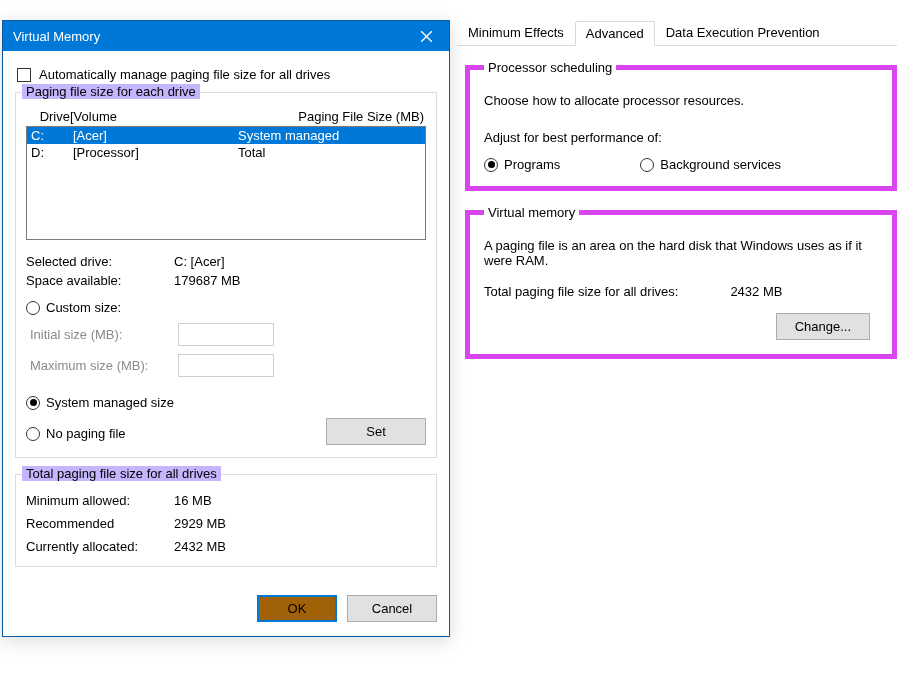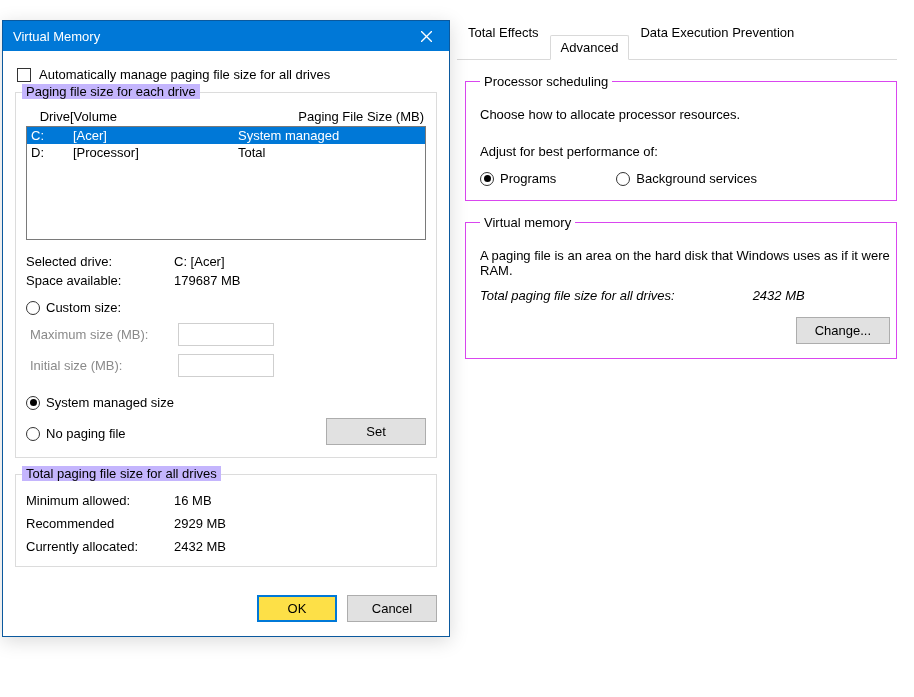--- a/index.html
+++ b/index.html
@@ -2,32 +2,32 @@
 <html><head>
 <meta charset="utf-8">
 <style>
   * { box-sizing: border-box; font-family: "Segoe UI", Tahoma, sans-serif; font-size: 13px; }
   body { margin: 0; padding: 0; width: 914px; height: 697px; background: #ffffff; position: relative; color: #000; }
 
   
   .perf-window { position: absolute; left: 457px; top: 20px; width: 440px; }
   .perf-tabs { display: flex; border-bottom: 1px solid #d9d9d9; }
   .perf-tab { padding: 4px 10px; border: 1px solid transparent; border-bottom: none; cursor: default; color: #000; }
-  .perf-tab.active { border: 1px solid #d9d9d9; border-bottom: 1px solid #fff; background: #fff; position: relative; top: 1px; border-top-left-radius: 2px; border-top-right-radius: 2px; margin-top: 14px; }
-  fieldset { border: 1px solid #d946ef; margin: 14px 0 10px 8px; padding: 10px 6px 14px 14px; }
+  .perf-tab.active { border: 1px solid #d9d9d9; border-bottom: 1px solid #fff; background: #fff; position: relative; top: 1px; border-top-left-radius: 2px; border-top-right-radius: 2px; }
+  fieldset { border: 5px solid #d946ef; margin: 14px 0 10px 8px; padding: 10px 22px 14px 14px; }
   legend { padding: 0 4px; }
   .perf-row { margin: 8px 0; }
-  .radio-row { display: flex; gap: 60px; margin-top: 12px; }
+  .radio-row { display: flex; gap: 80px; margin-top: 12px; }
   .radio { display: flex; align-items: center; gap: 6px; }
   .radio-circle { width: 14px; height: 14px; border: 1px solid #333; border-radius: 50%; display: flex; align-items: center; justify-content: center; }
   .radio-circle.checked::after { content: ""; width: 7px; height: 7px; background: #000; border-radius: 50%; }
-  .vm-total-row { display: flex; gap: 78px; margin-top: 10px; font-style: italic; }
+  .vm-total-row { display: flex; gap: 52px; margin-top: 16px; }
   .change-btn-row { text-align: right; margin-top: 14px; }
   button.win { background: #e1e1e1; border: 1px solid #adadad; padding: 5px 18px; cursor: default; min-width: 80px; }
-  button.win.primary { background: #fde047; border: 2px solid #0078d7; padding: 4px 22px; }
+  button.win.primary { background: #a16207; border: 2px solid #0078d7; padding: 4px 22px; }
 
   
   .vm-dialog { position: absolute; left: 2px; top: 20px; width: 448px; background: #fff; border: 1px solid #0b599e; box-shadow: 0 4px 18px rgba(0,0,0,0.15); }
   .titlebar { background: #0078d7; color: #fff; display: flex; align-items: center; justify-content: space-between; height: 30px; padding-left: 10px; }
   .titlebar-title { font-size: 13px; }
   .titlebar-close { width: 45px; height: 30px; color: #fff; display: flex; align-items: center; justify-content: center; cursor: default; }
   .titlebar-close svg { width: 11px; height: 11px; }
 
   .vm-body { padding: 14px 12px 14px 12px; }
   .check-row { display: flex; align-items: center; gap: 8px; margin: 2px 0 10px 2px; }
@@ -59,21 +59,21 @@
 
   .bottom-buttons { display: flex; justify-content: flex-end; gap: 10px; padding: 14px 12px; }
 
   .totals .kv { margin-top: 8px; }
 </style>
 </head>
 <body>
 
 <div class="perf-window">
   <div class="perf-tabs">
-    <div class="perf-tab">Total Effects</div>
+    <div class="perf-tab">Minimum Effects</div>
     <div class="perf-tab active">Advanced</div>
     <div class="perf-tab">Data Execution Prevention</div>
   </div>
 
   <fieldset>
     <legend>Processor scheduling</legend>
     <div class="perf-row">Choose how to allocate processor resources.</div>
     <div class="perf-row" style="margin-top:22px">Adjust for best performance of:</div>
     <div class="radio-row">
       <div class="radio">
@@ -146,25 +146,25 @@
       <div class="kv" style="margin-top:4px">
         <span class="k">Space available:</span>
         <span class="v">179687 MB</span>
       </div>
 
       <div class="radio-opt">
         <span class="radio-circle"></span>
         <span>Custom size:</span>
       </div>
       <div class="size-row">
+        <span class="label">Initial size (MB):</span>
+        <input class="size-input" disabled="" style="">
+      </div>
+      <div class="size-row">
         <span class="label">Maximum size (MB):</span>
-        <input class="size-input" disabled="" style="">
-      </div>
-      <div class="size-row">
-        <span class="label">Initial size (MB):</span>
         <input class="size-input" disabled="" style="">
       </div>
 
       <div class="radio-opt" style="margin-top:18px">
         <span class="radio-circle checked"></span>
         <span>System managed size</span>
       </div>
       <div style="display:flex; align-items:center;">
         <div class="radio-opt" style="flex:1">
           <span class="radio-circle"></span>

